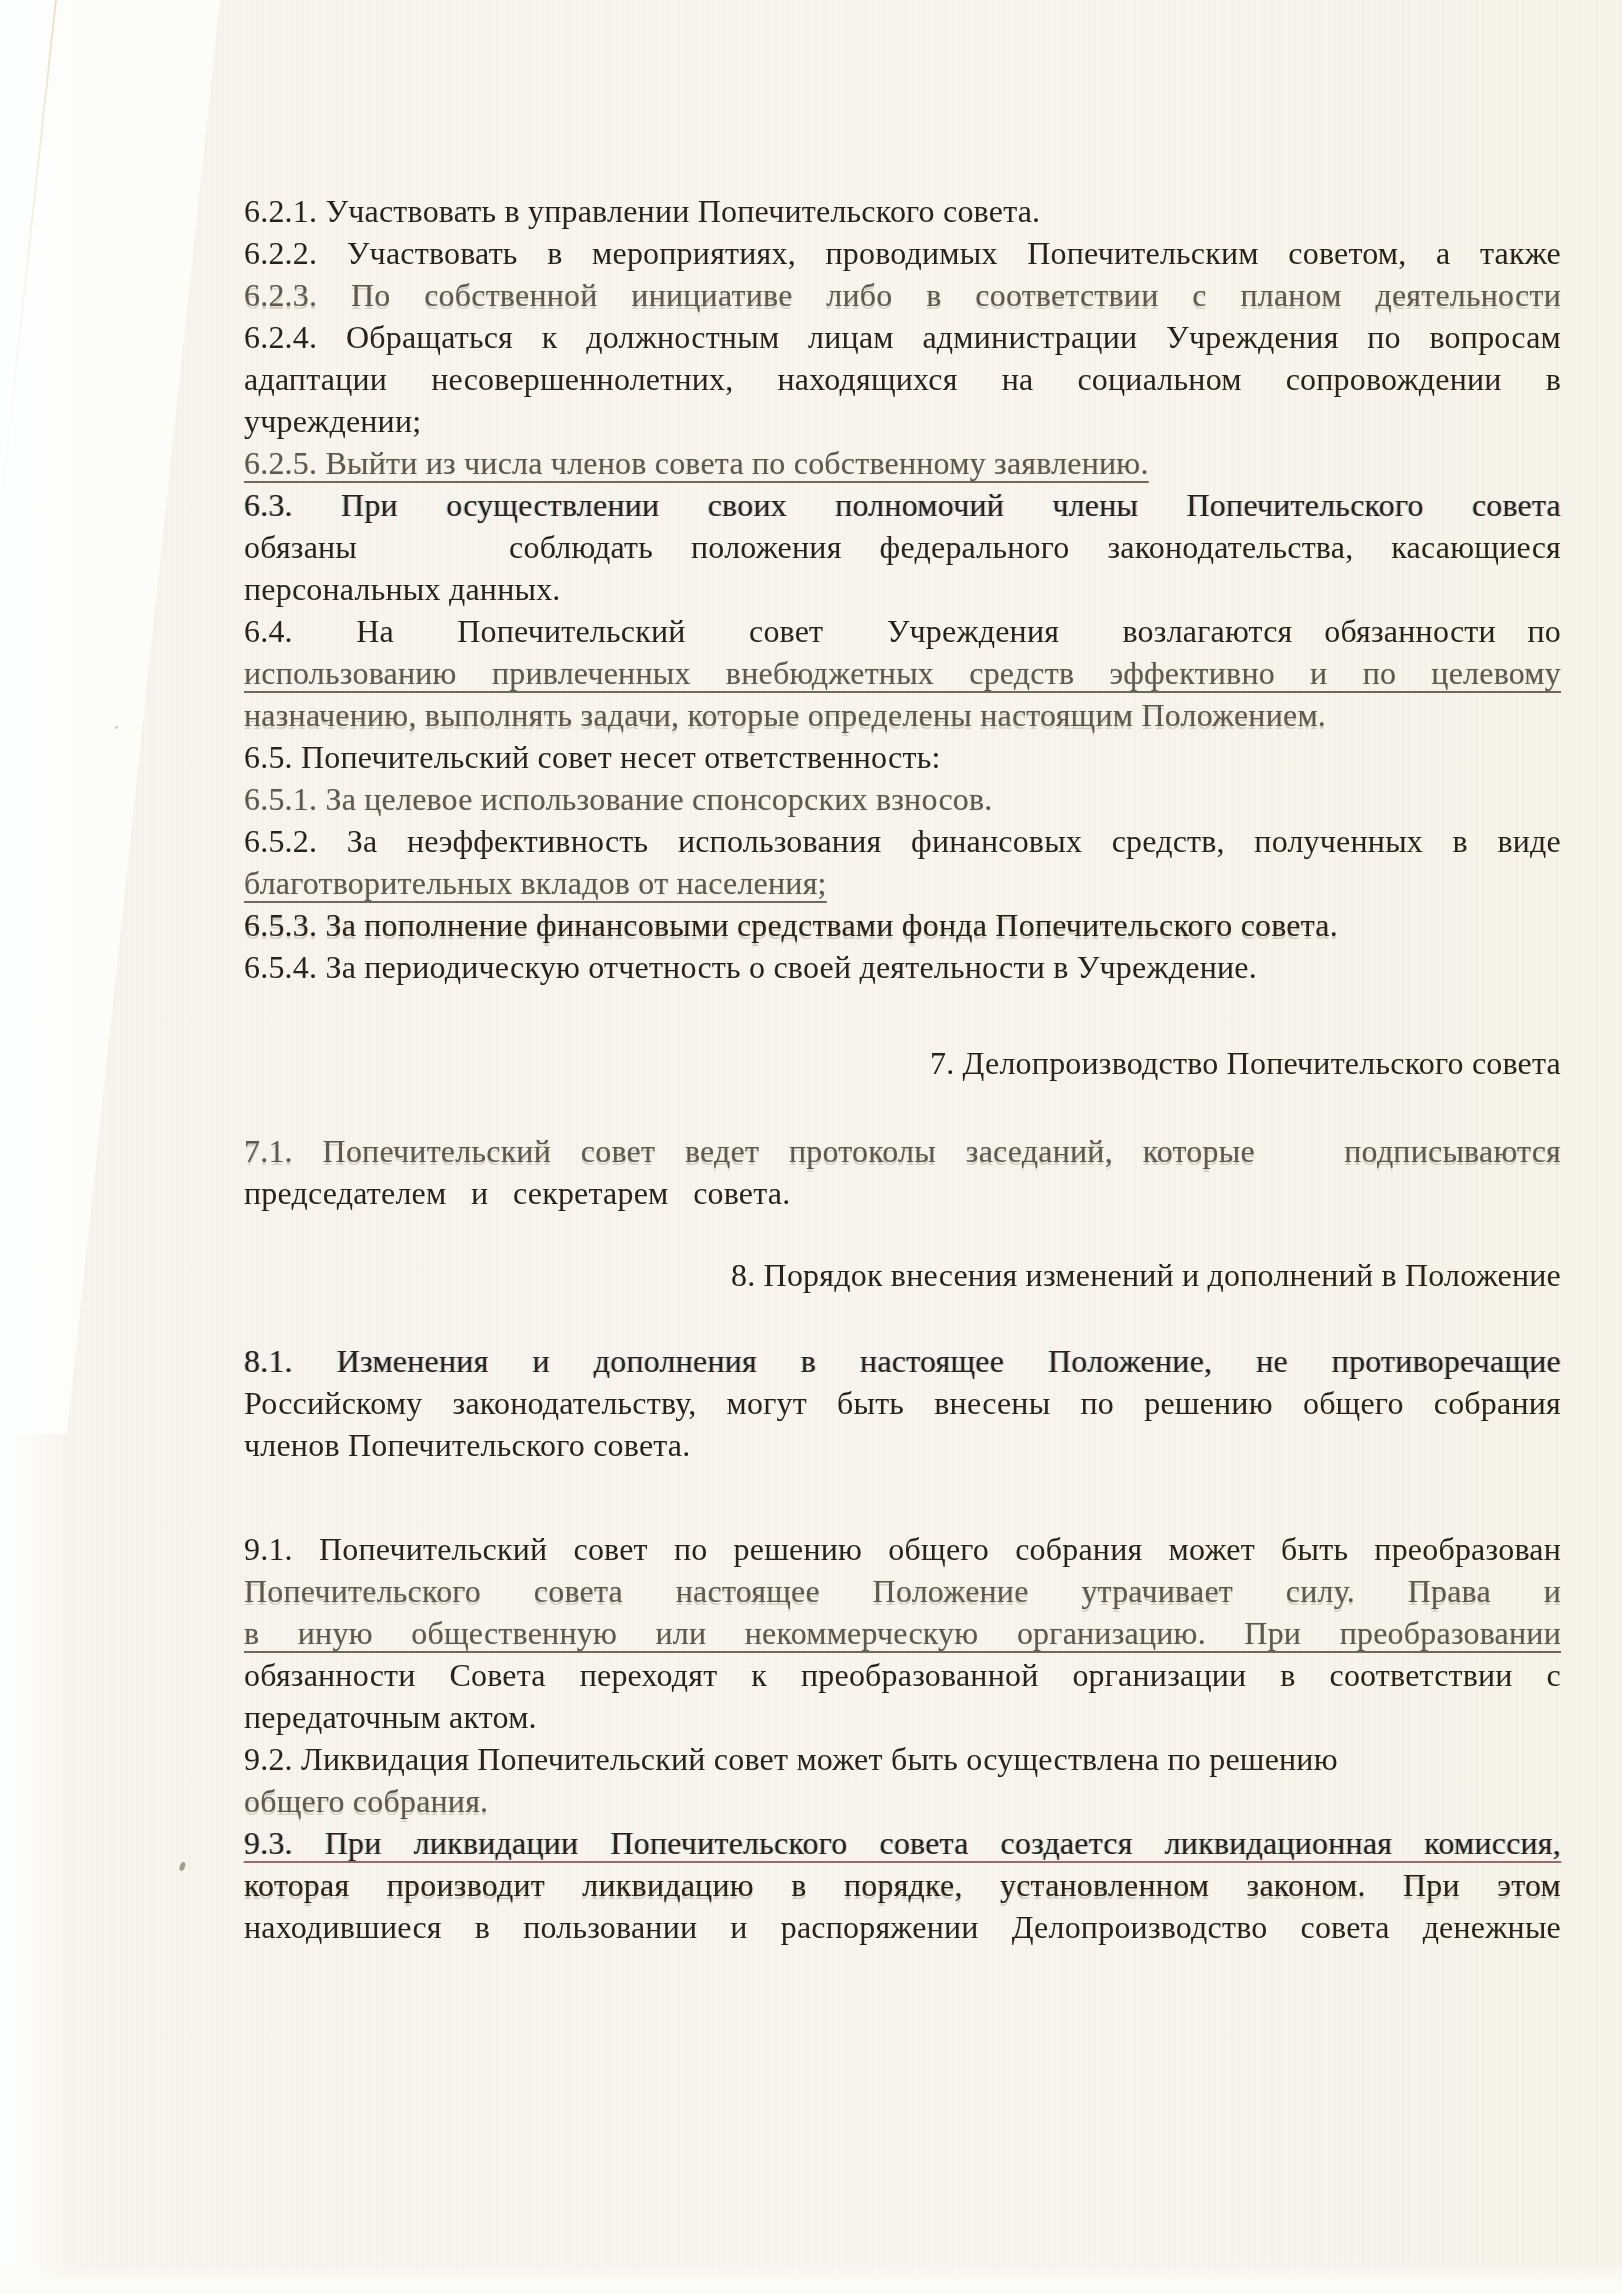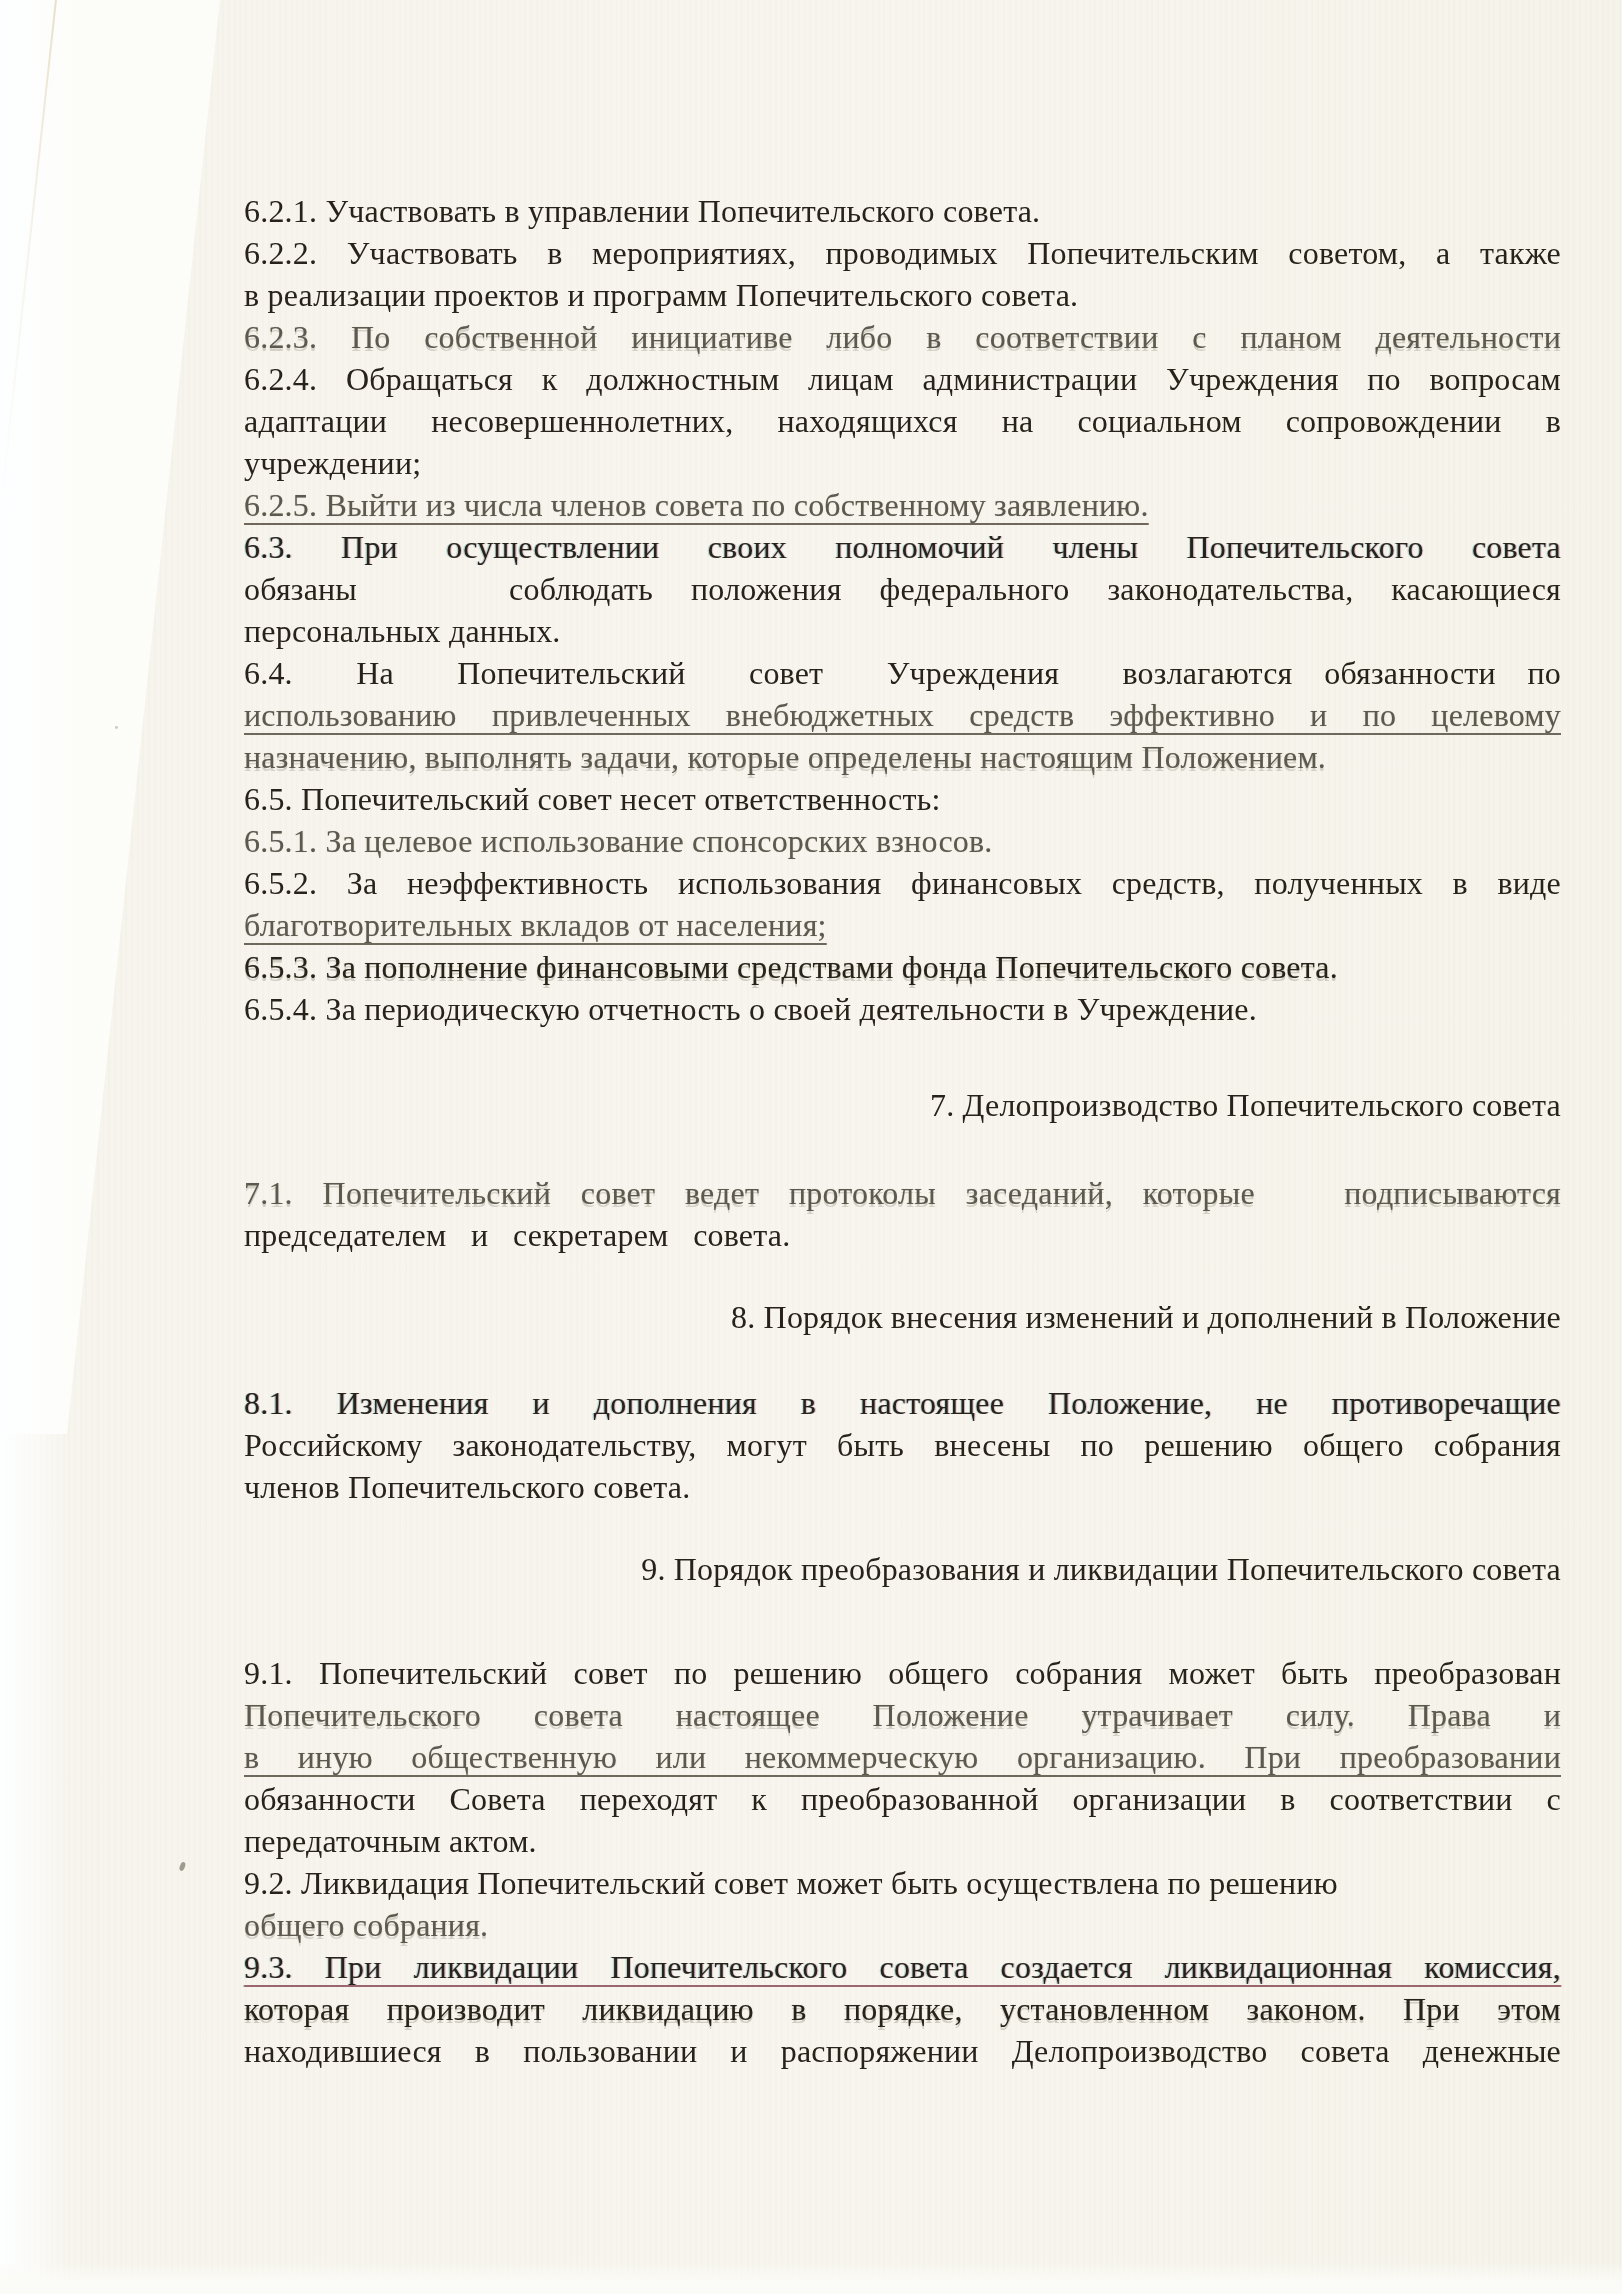--- a/index.html
+++ b/index.html
@@ -61,21 +61,20 @@
 <div class="paper">
   <div class="crease-wedge"></div>
   <div class="crease-line"></div>
   <div class="edge-left"></div>
   <div class="scan-bottom"></div>
   <div class="speck s1"></div>
   <div class="speck s2"></div>
   <div class="text-block" id="text-block">
       <div class="line a-left">6.2.1. Участвовать в управлении Попечительского совета.</div>
       <div class="line a-just">6.2.2. Участвовать в мероприятиях, проводимых Попечительским советом, а также</div>
-      <div class="line a-left">в реализации проектов и программ Попечительского совета.</div>
       <div class="line a-just e-faded e-ghost">6.2.3. По собственной инициативе либо в соответствии с планом деятельности</div>
       <div class="line a-just">6.2.4. Обращаться к должностным лицам администрации Учреждения по вопросам</div>
       <div class="line a-just">адаптации несовершеннолетних, находящихся на социальном сопровождении в</div>
       <div class="line a-left">учреждении;</div>
       <div class="line a-left e-underline e-faded">6.2.5. Выйти из числа членов совета по собственному заявлению.</div>
       <div class="line a-just e-fringe">6.3. При осуществлении своих полномочий члены Попечительского совета</div>
       <div class="line a-just">обязаны    соблюдать положения федерального законодательства, касающиеся</div>
       <div class="line a-left">персональных данных.</div>
       <div class="line a-just">6.4.  На  Попечительский  совет  Учреждения  возлагаются обязанности по</div>
       <div class="line a-just e-underline e-faded">использованию привлеченных внебюджетных средств эффективно и по целевому</div>
@@ -86,21 +85,20 @@
       <div class="line a-left e-underline e-faded">благотворительных вкладов от населения;</div>
       <div class="line a-left e-ghost">6.5.3. За пополнение финансовыми средствами фонда Попечительского совета.</div>
       <div class="line a-left">6.5.4. За периодическую отчетность о своей деятельности в Учреждение.</div>
       <div class="line a-center" style="margin-top: 54px;">7. Делопроизводство Попечительского совета</div>
       <div class="line a-just e-faded e-ghost" style="margin-top: 46px;">7.1. Попечительский совет ведет протоколы заседаний, которые   подписываются</div>
       <div class="line a-left">председателем   и   секретарем   совета.</div>
       <div class="line a-center" style="margin-top: 40px;">8. Порядок внесения изменений и дополнений в Положение</div>
       <div class="line a-just e-fringe" style="margin-top: 44px;">8.1. Изменения и дополнения в настоящее Положение, не противоречащие</div>
       <div class="line a-just">Российскому законодательству, могут быть внесены по решению общего собрания</div>
       <div class="line a-left">членов Попечительского совета.</div>
-      <div class="line a-center" style="margin-top: 40px;">9. Порядок преобразования и ликвидации Попечительского совета</div>
       <div class="line a-just" style="margin-top: 62px;">9.1. Попечительский совет по решению общего собрания может быть преобразован</div>
       <div class="line a-just e-faded e-ghost">Попечительского совета настоящее Положение утрачивает силу. Права и</div>
       <div class="line a-just e-underline e-faded">в иную общественную или некоммерческую организацию. При преобразовании</div>
       <div class="line a-just">обязанности Совета переходят к преобразованной организации в соответствии с</div>
       <div class="line a-left">передаточным актом.</div>
       <div class="line a-left">9.2. Ликвидация Попечительский совет может быть осуществлена по решению</div>
       <div class="line a-left e-faded e-ghost">общего собрания.</div>
       <div class="line a-just e-underline e-fringe e-redline">9.3. При ликвидации Попечительского совета создается ликвидационная комиссия,</div>
       <div class="line a-just e-ghost">которая производит ликвидацию в порядке, установленном законом. При этом</div>
       <div class="line a-just">находившиеся в пользовании и распоряжении Делопроизводство совета денежные</div>

